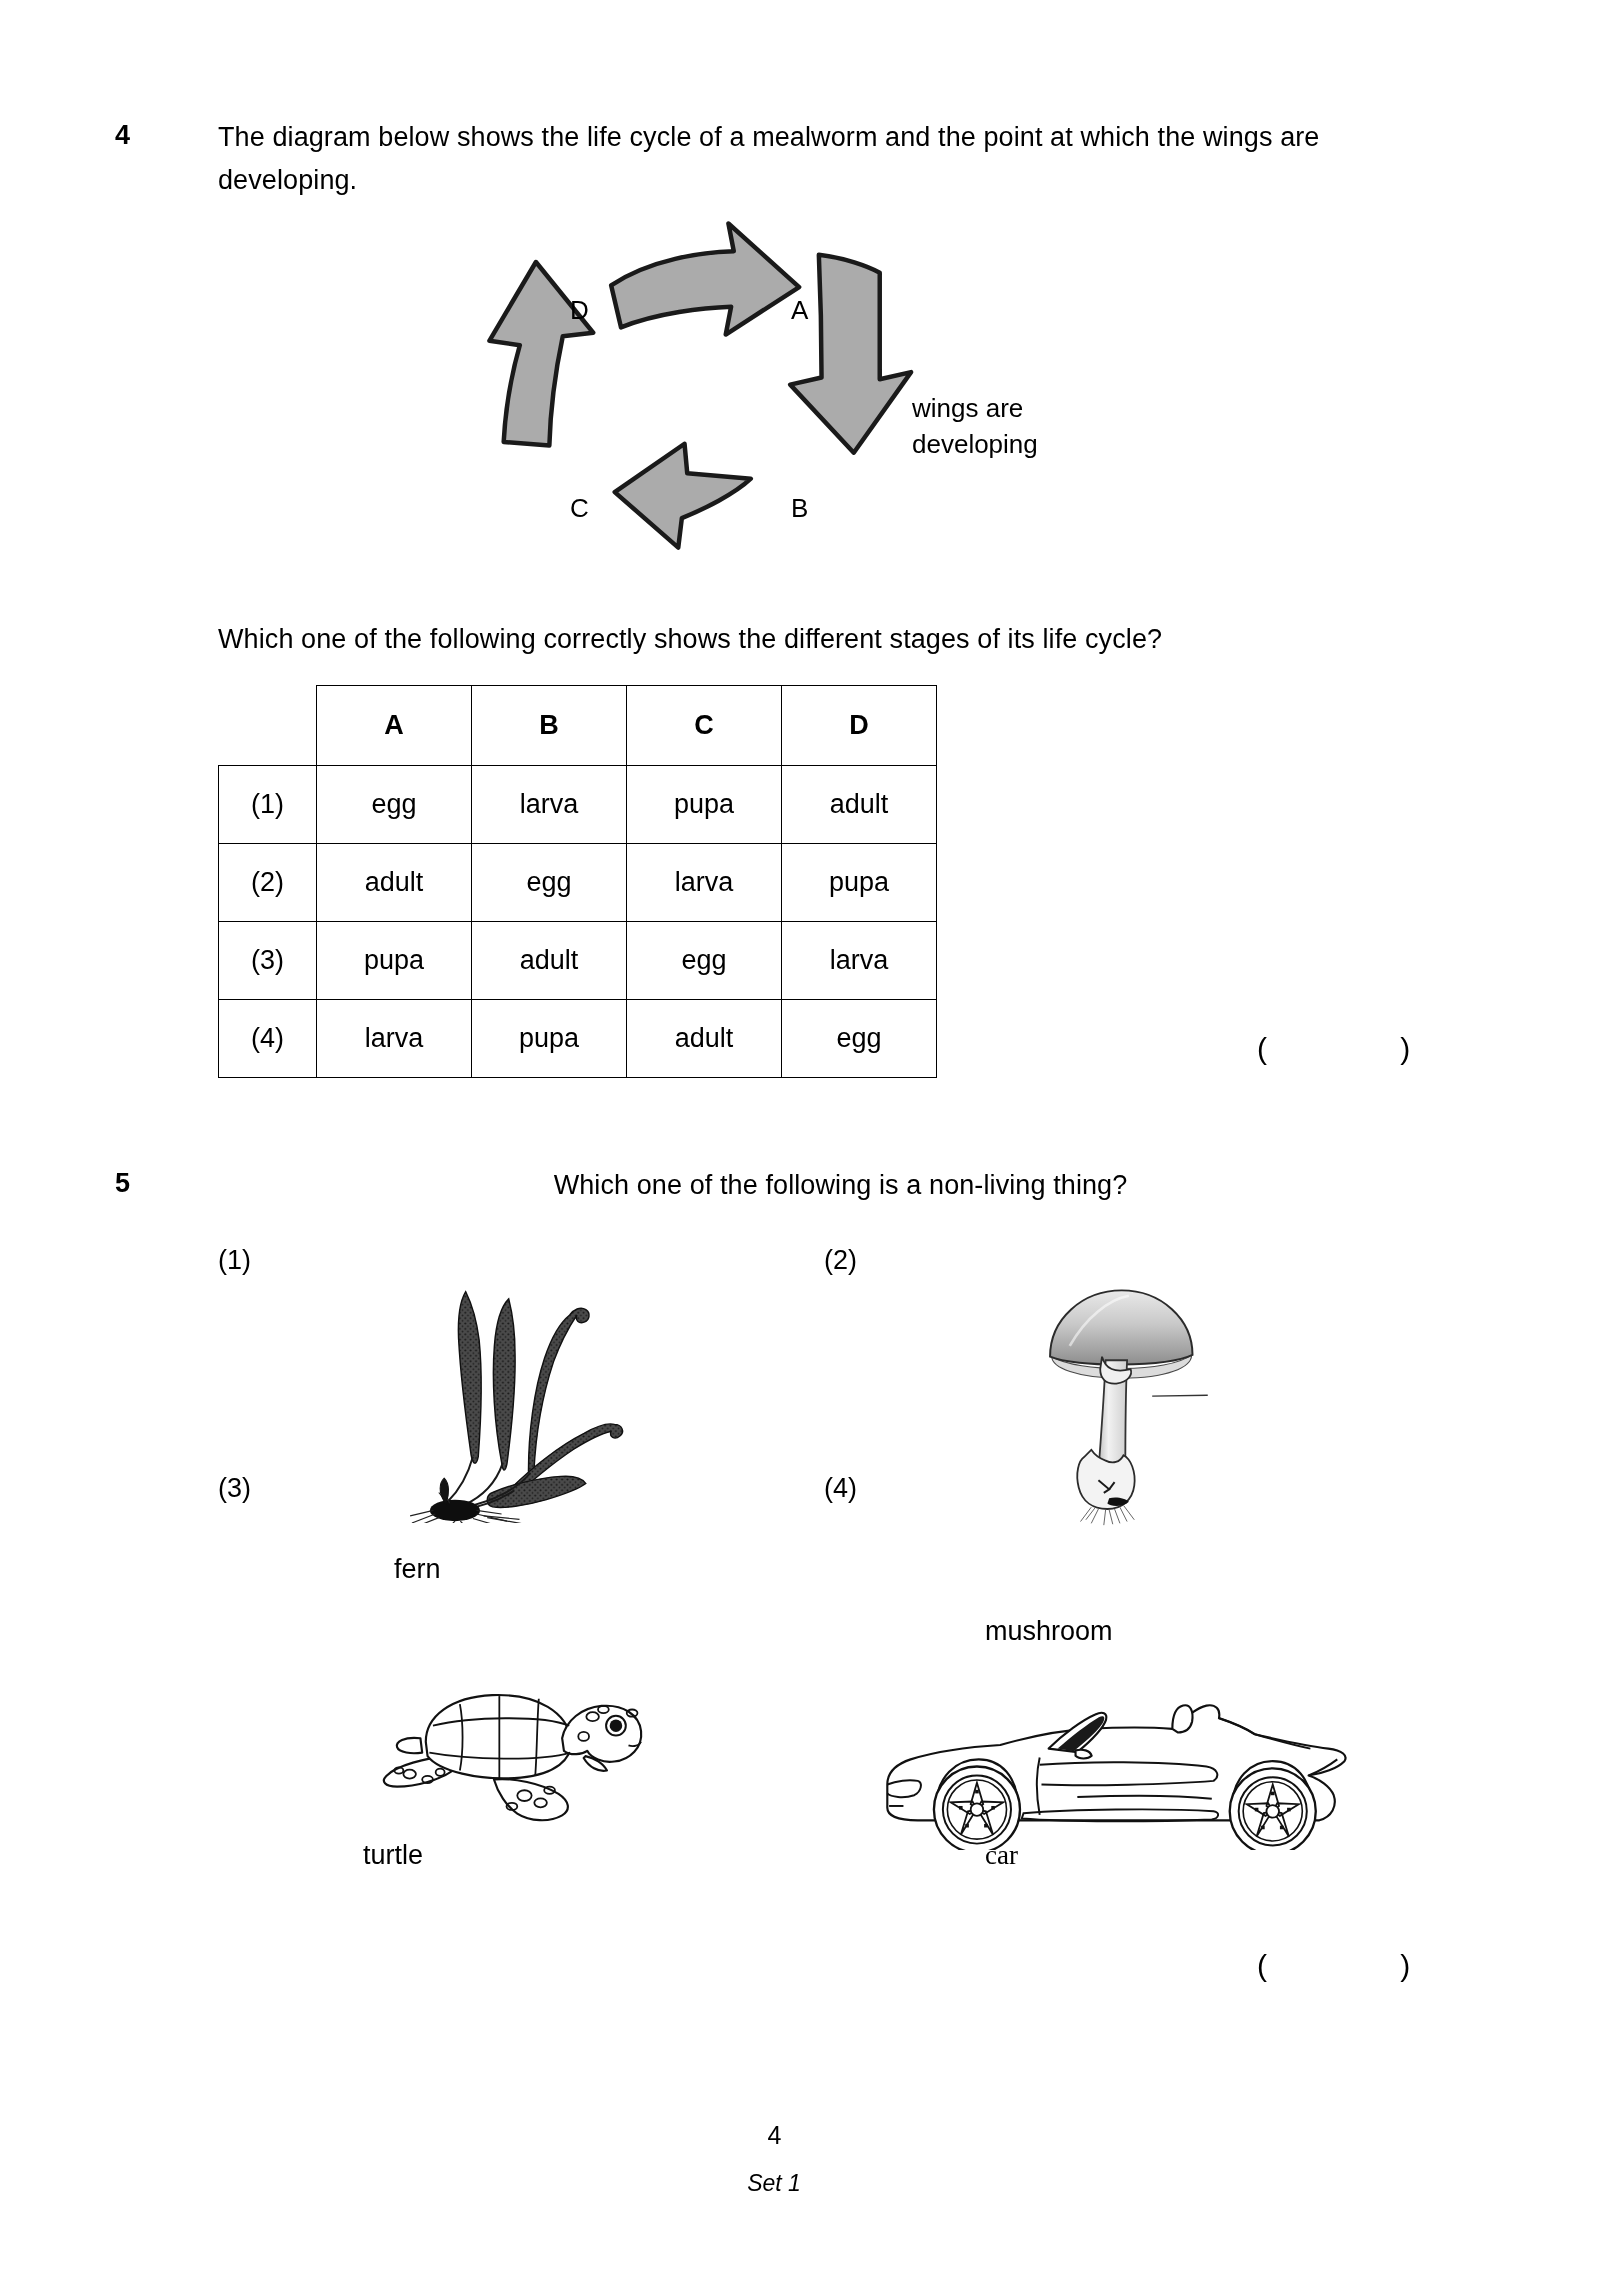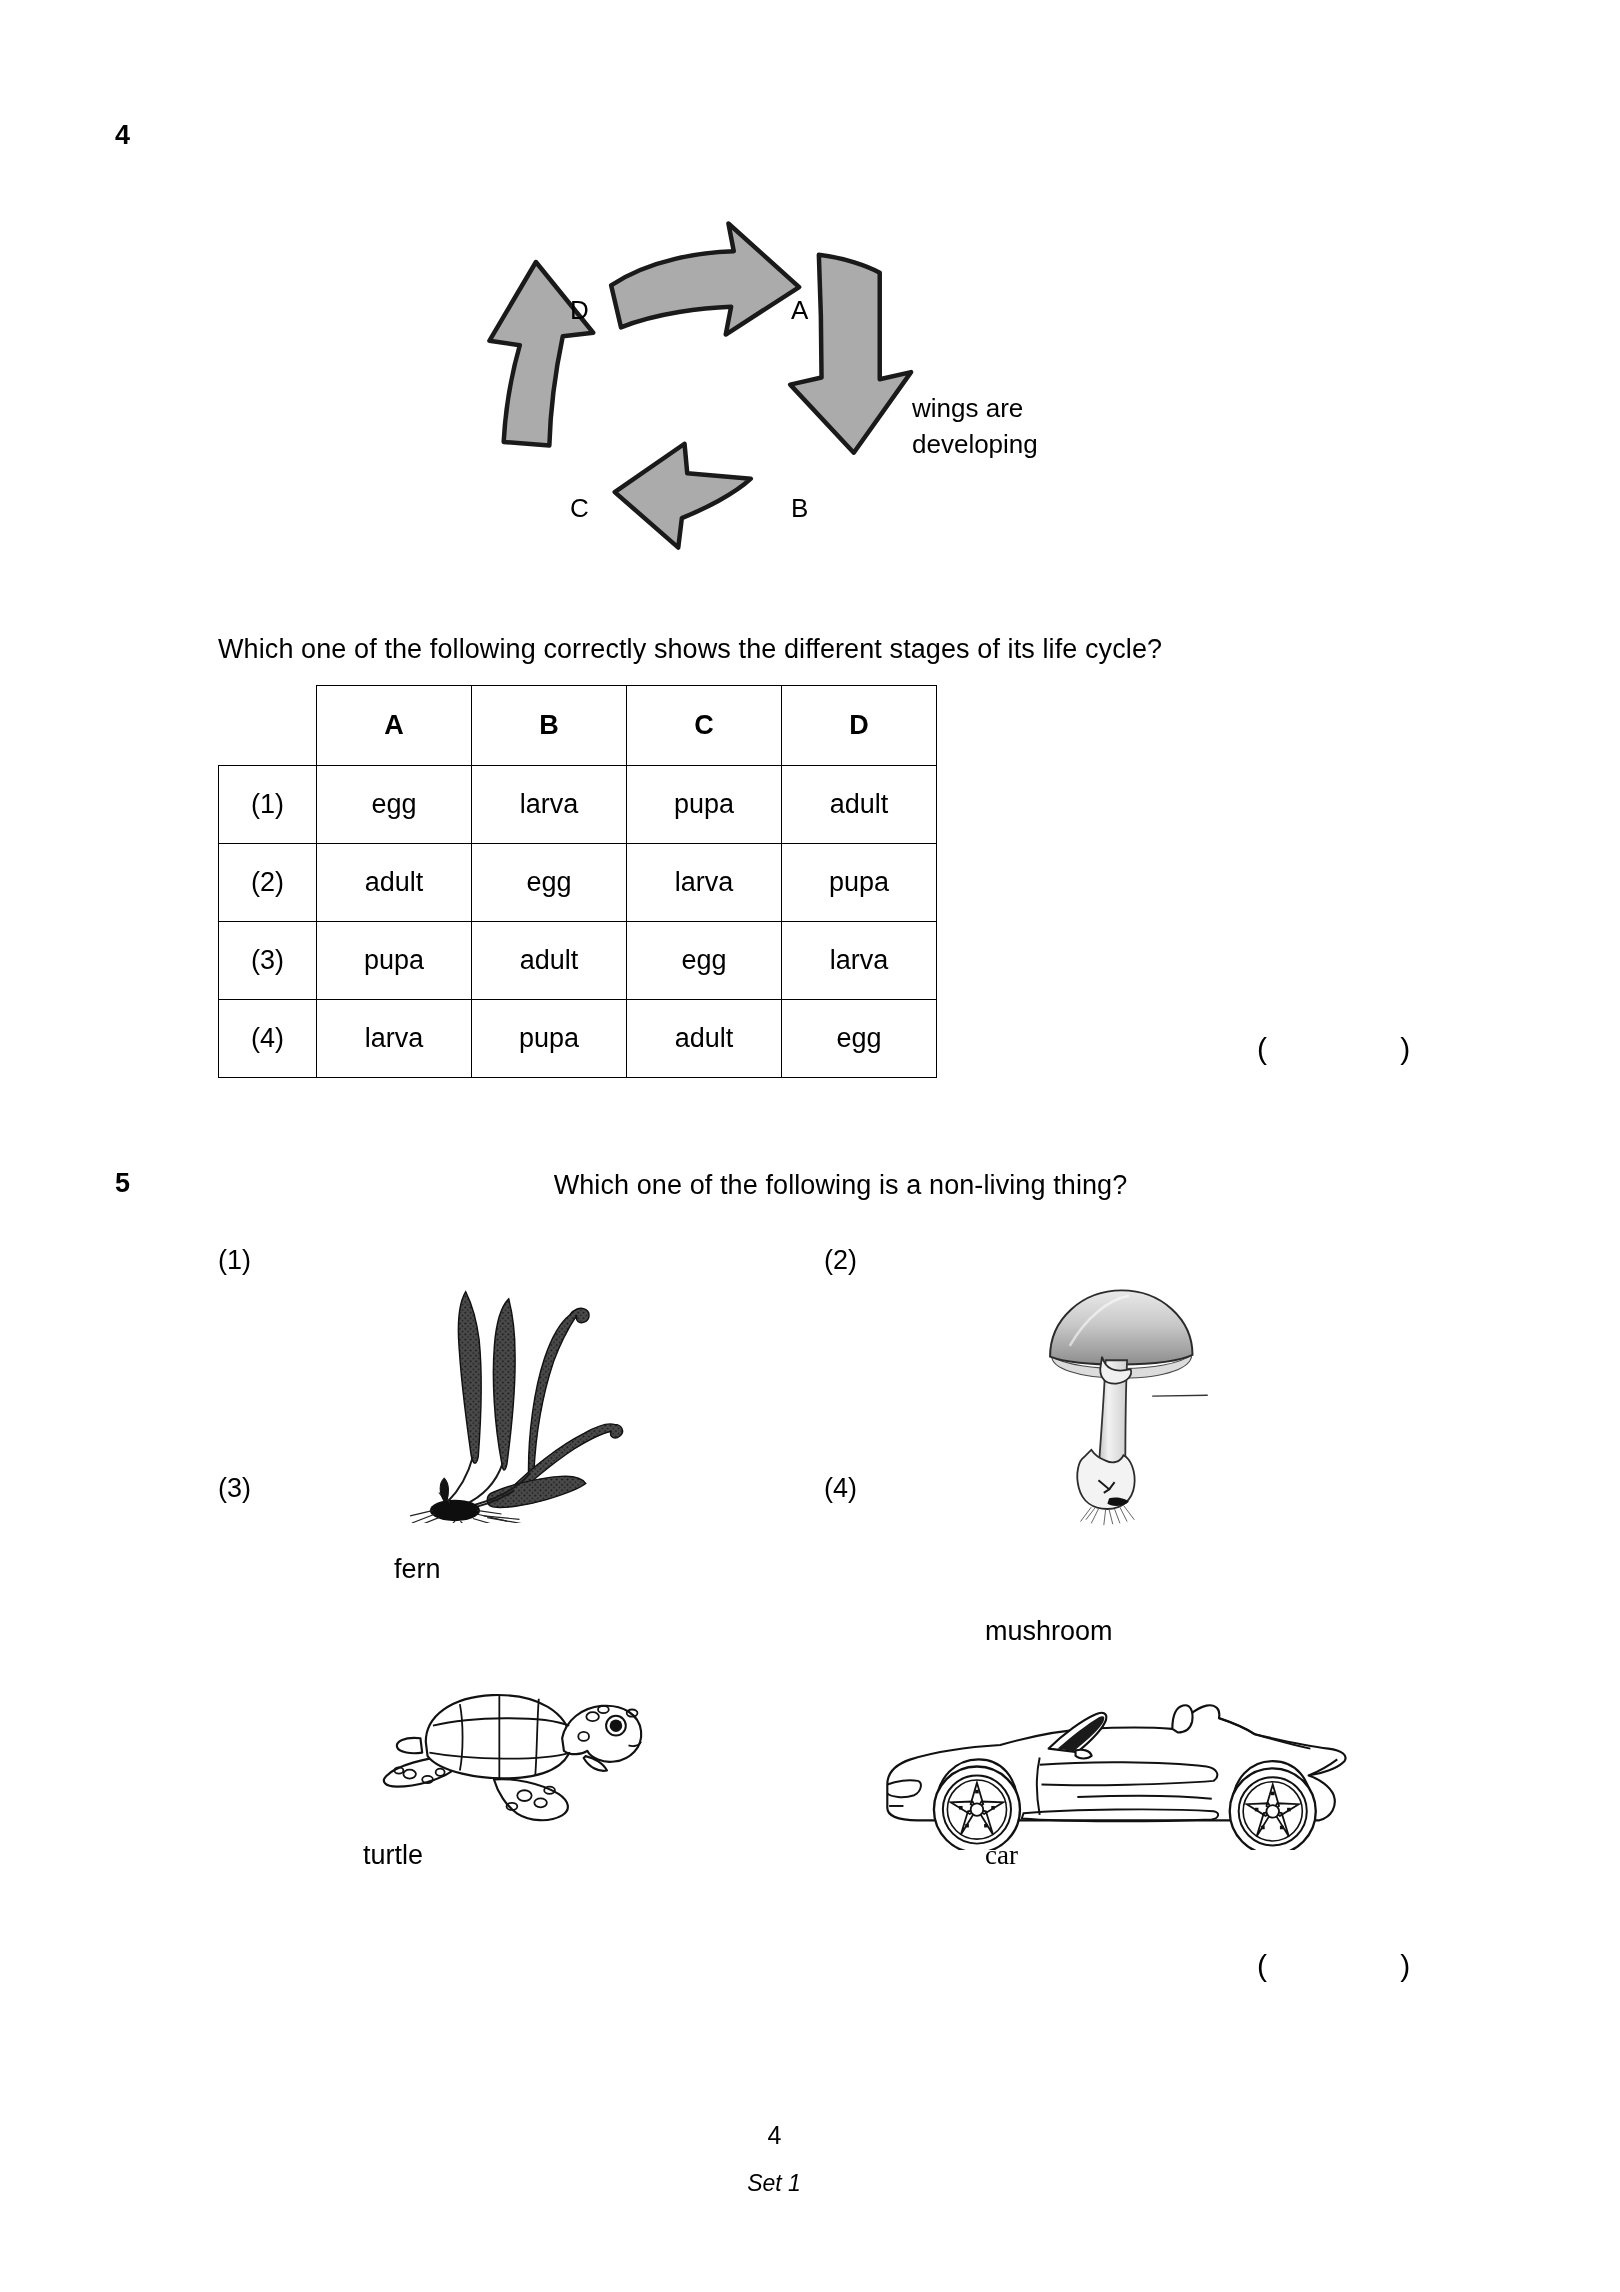--- a/index.html
+++ b/index.html
@@ -135,20 +135,21 @@
     font-style: italic;
     margin-top: 12px;
   }
 </style>
 </head>
 <body>
 
 <div class="page">
 
   <div class="qnum" style="left:115px; top:116px;">4</div>
+  <div class="qtext" style="left:218px; top:116px; width:1245px;">The diagram below shows the life cycle of a mealworm and the point at which the wings are developing.</div>
 
   <div class="cycle">
     <svg width="681" height="385" viewBox="0 0 760 430" xmlns="http://www.w3.org/2000/svg">
 
       <g>
         <path d="M 202 93 C 246 64, 303 56, 339 55 L 333 24 L 412 95 L 330 148 L 336 117
                  C 305 118, 253 124, 213 140 Z" fill="#ababab" stroke="#1a1a1a" stroke-width="5" stroke-linejoin="round"></path>
       </g>
 
       <g>
@@ -169,21 +170,21 @@
   </div>
 
   <div class="cyc-label" style="left:570px; top:295px;">D</div>
   <div class="cyc-label" style="left:791px; top:295px;">A</div>
   <div class="cyc-label" style="left:570px; top:493px;">C</div>
   <div class="cyc-label" style="left:791px; top:493px;">B</div>
 
   <div class="wings-label" style="left:912px; top:390px;">wings are
 developing</div>
 
-  <div class="qtext" style="left:218px; top:618px; width:1254px;margin-top:10px;">Which one of the following correctly shows the different stages of its life cycle?</div>
+  <div class="qtext" style="left:218px; top:618px; width:1254px;">Which one of the following correctly shows the different stages of its life cycle?</div>
 
   <div class="tablewrap">
     <table class="opt">
       <thead>
         <tr>
           <th class="corner rowlab"></th>
           <th class="optcol">A</th>
           <th class="optcol">B</th>
           <th class="optcol">C</th>
           <th class="optcol">D</th>

